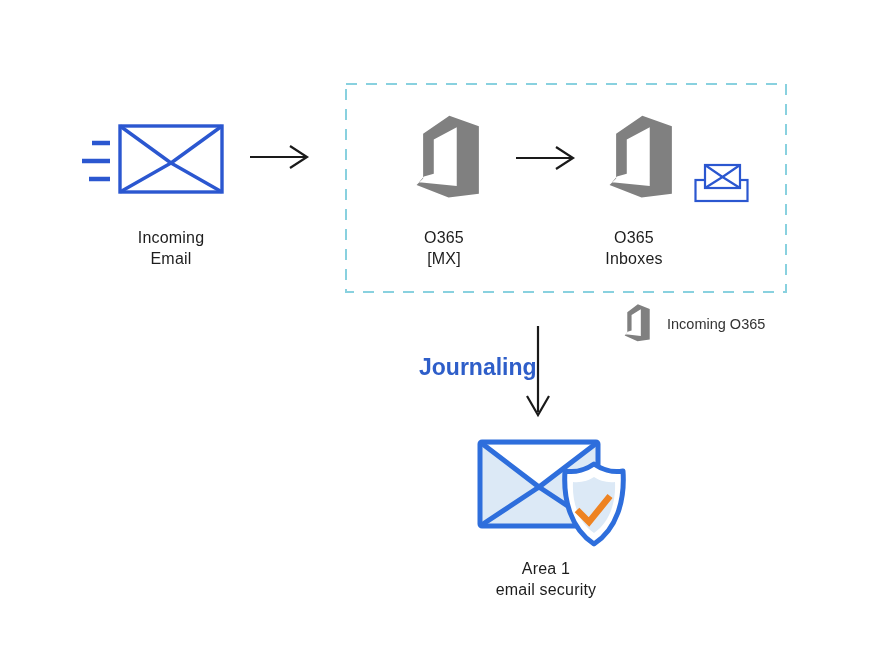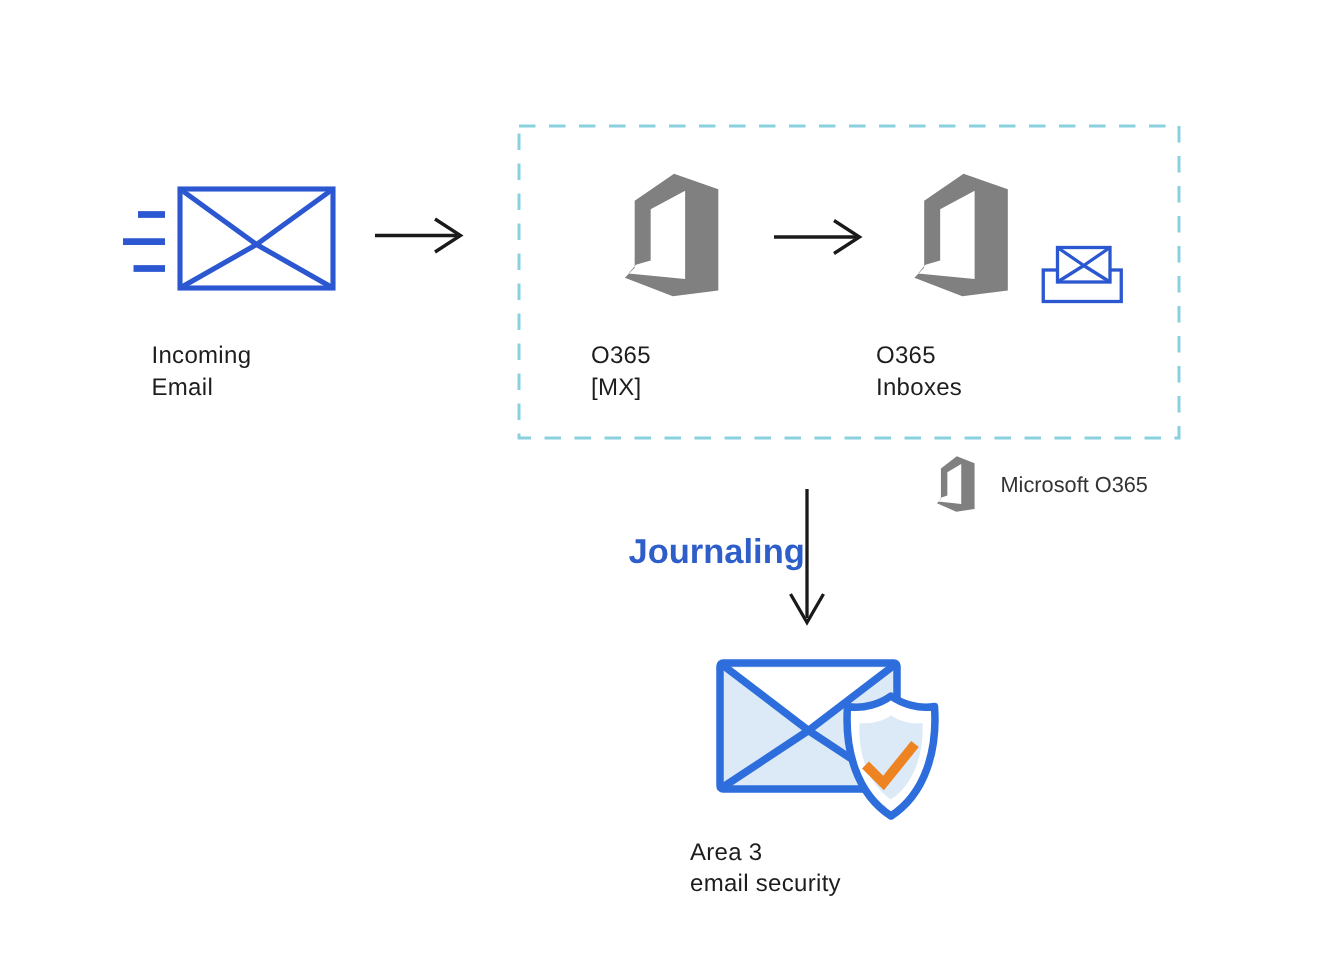--- a/index.html
+++ b/index.html
@@ -13,21 +13,21 @@
     --arrow-black:#1a1a1a;
     --label-text:#1d1d1d;
     --journaling-blue:#2e5ec9;
     --legend-text:#333333;
   }
   *{box-sizing:border-box}
   body{margin:0;background:#fff}
   .canvas{position:relative;width:886px;height:653px;background:var(--background);
           font-family:"Liberation Sans",sans-serif;overflow:hidden}
   .abs{position:absolute}
-  .node-label{position:absolute;text-align:left;font-size:16px;line-height:21px;
+  .node-label{position:absolute;text-align:center;font-size:16px;line-height:21px;
               color:var(--label-text);white-space:pre-line;letter-spacing:.2px}
   .journaling{position:absolute;font-size:23px;font-weight:600;color:var(--journaling-blue)}
   .legend-label{position:absolute;font-size:14.5px;color:var(--legend-text)}
 
   
   .speed-line{stroke:var(--envelope-blue);stroke-width:4.5;fill:none}
   .env-stroke{stroke:var(--envelope-blue);stroke-width:3.4;fill:none}
   .env-fill{fill:#ffffff}
   .arrow-stroke{stroke:var(--arrow-black);stroke-width:2.2;fill:none}
   .office-shape{fill:var(--office-gray);fill-rule:evenodd}
@@ -89,34 +89,34 @@
     <rect class="inbox-env" x="11" y="5" width="35" height="23"></rect>
     <path class="inbox-lines" d="M11 5 L28.5 17 M46 5 L28.5 17 M11 28 L28.5 17 M46 28 L28.5 17"></path>
   </svg>
   <div class="node-label" style="left:584px;top:227px;width:100px">O365
 Inboxes</div>
 
   <svg class="abs" style="left:622px;top:302px" width="33" height="43" viewBox="0 0 100 100" preserveAspectRatio="none">
     <path class="office-shape" d="M16 24 L48 5 L84 16 L84 87 L47 91 L8 78 L16 71 Z
          M29 30 L57 17 L57 79 L11 75 L17 69 L29 66 Z"></path>
   </svg>
-  <div class="legend-label" style="left:667px;top:316px">Microsoft O365</div>
+  <div class="legend-label" style="left:667px;top:316px">Incoming O365</div>
 
   <div class="journaling" style="left:419px;top:354px">Journaling</div>
 
   <svg class="abs" style="left:524px;top:322px" width="28" height="96" viewBox="0 0 28 96">
     <line class="arrow-stroke" x1="14" y1="4" x2="14" y2="90"></line>
     <polyline class="arrow-stroke" points="3,74 14,93 25,74"></polyline>
   </svg>
 
   <svg class="abs" style="left:476px;top:434px" width="154" height="116" viewBox="0 0 154 116">
     <rect class="a1-body" x="4" y="8" width="118" height="84" rx="2"></rect>
     <polygon class="a1-flap" points="7,11 119,11 63,53"></polygon>
     <path class="a1-stroke" d="M4 8 L63 53 L122 8 M4 92 L63 53 M122 92 L63 53"></path>
     <rect class="a1-rect-stroke" x="4" y="8" width="118" height="84" rx="2"></rect>
     <path class="shield-outer" d="M118 30 C125 35 136 39 147 37 C149 66 141 95 118 110 C95 95 87 66 89 37 C100 39 111 35 118 30 Z"></path>
     <path class="shield-inner" d="M118 43 C123 46.5 131 49 139 48 C140 68 134 88 118 99 C102 88 96 68 97 48 C105 49 113 46.5 118 43 Z"></path>
     <polyline class="check-stroke" points="101,76 113,88 134,62"></polyline>
   </svg>
-  <div class="node-label" style="left:460px;top:558px;width:172px">Area 3
+  <div class="node-label" style="left:460px;top:558px;width:172px">Area 1
 email security</div>
 
 </div>
 
 </body></html>

